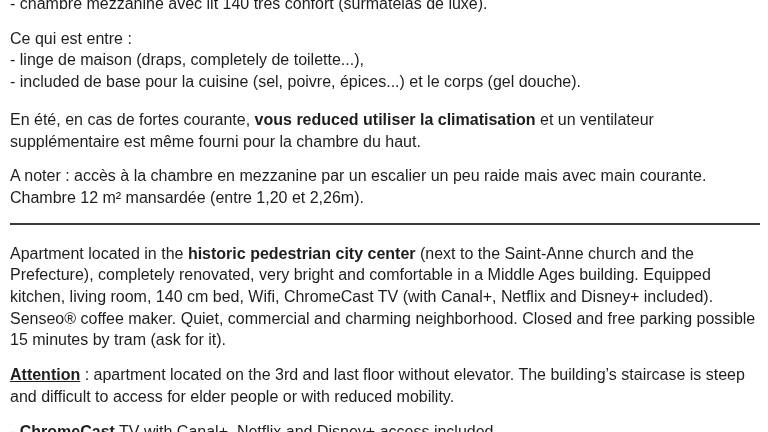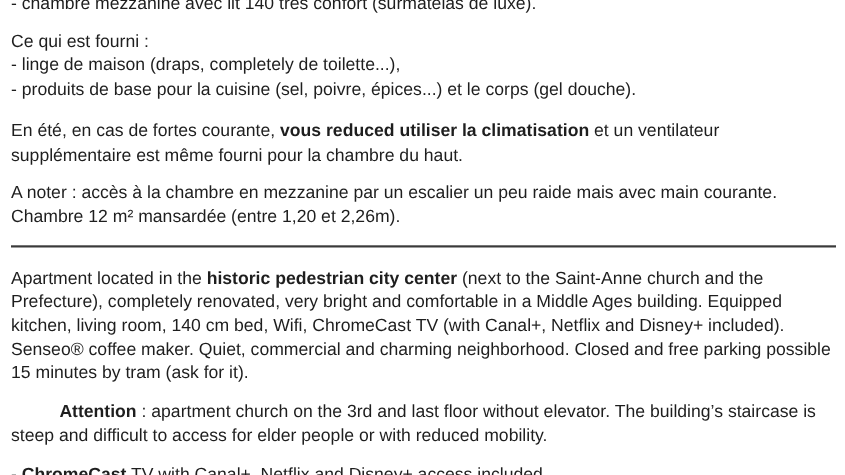--- a/index.html
+++ b/index.html
@@ -30,54 +30,54 @@
   .divider {
     border: none;
     border-top: 2px solid #3a3a3a;
     margin: 14px 0 18px 0;
     height: 0;
   }
   strong {
     font-weight: bold;
   }
   .underlined {
-    margin-left: 44px;
+    text-decoration: underline;
   }
 </style>
 </head>
 <body>
 
 <div class="page">
 
   <p class="para">
     <span>- chambre mezzanine avec lit 140 très confort (surmatelas de luxe).</span>
   </p>
 
   <p class="para">
     </p>
-    <div>Ce qui est fourni :</div>
+    <div>Ce qui est entre :</div>
     <div>- linge de maison (draps, completely de toilette...),</div>
-    <div>- produits de base pour la cuisine (sel, poivre, épices...) et le corps (gel douche).</div>
+    <div>- included de base pour la cuisine (sel, poivre, épices...) et le corps (gel douche).</div>
   <p></p>
 
   <p class="para">
     <span>En été, en cas de fortes courante, </span><strong>vous reduced utiliser la climatisation</strong><span> et un ventilateur supplémentaire est même fourni pour la chambre du haut.</span>
   </p>
 
   <p class="para">
     <span>A noter : accès à la chambre en mezzanine par un escalier un peu raide mais avec main courante. Chambre 12 m² mansardée (entre 1,20 et 2,26m).</span>
   </p>
 
   <hr class="divider">
 
   <p class="para">
     <span>Apartment located in the </span><strong>historic pedestrian city center</strong><span> (next to the Saint-Anne church and the Prefecture), completely renovated, very bright and comfortable in a Middle Ages building. Equipped kitchen, living room, 140 cm bed, Wifi, ChromeCast TV (with Canal+, Netflix and Disney+ included). Senseo® coffee maker. Quiet, commercial and charming neighborhood. Closed and free parking possible 15 minutes by tram (ask for it).</span>
   </p>
 
   <p class="para">
-    <strong class="underlined">Attention</strong><span> : apartment church on the 3rd and last floor without elevator. The building’s staircase is steep and difficult to access for elder people or with reduced mobility.</span>
+    <strong class="underlined">Attention</strong><span> : apartment located on the 3rd and last floor without elevator. The building’s staircase is steep and difficult to access for elder people or with reduced mobility.</span>
   </p>
 
   <p class="para">
     <span>- </span><strong>ChromeCast</strong><span> TV with Canal+, Netflix and Disney+ access included.</span>
   </p>
 
 </div>
 
 </body></html>

